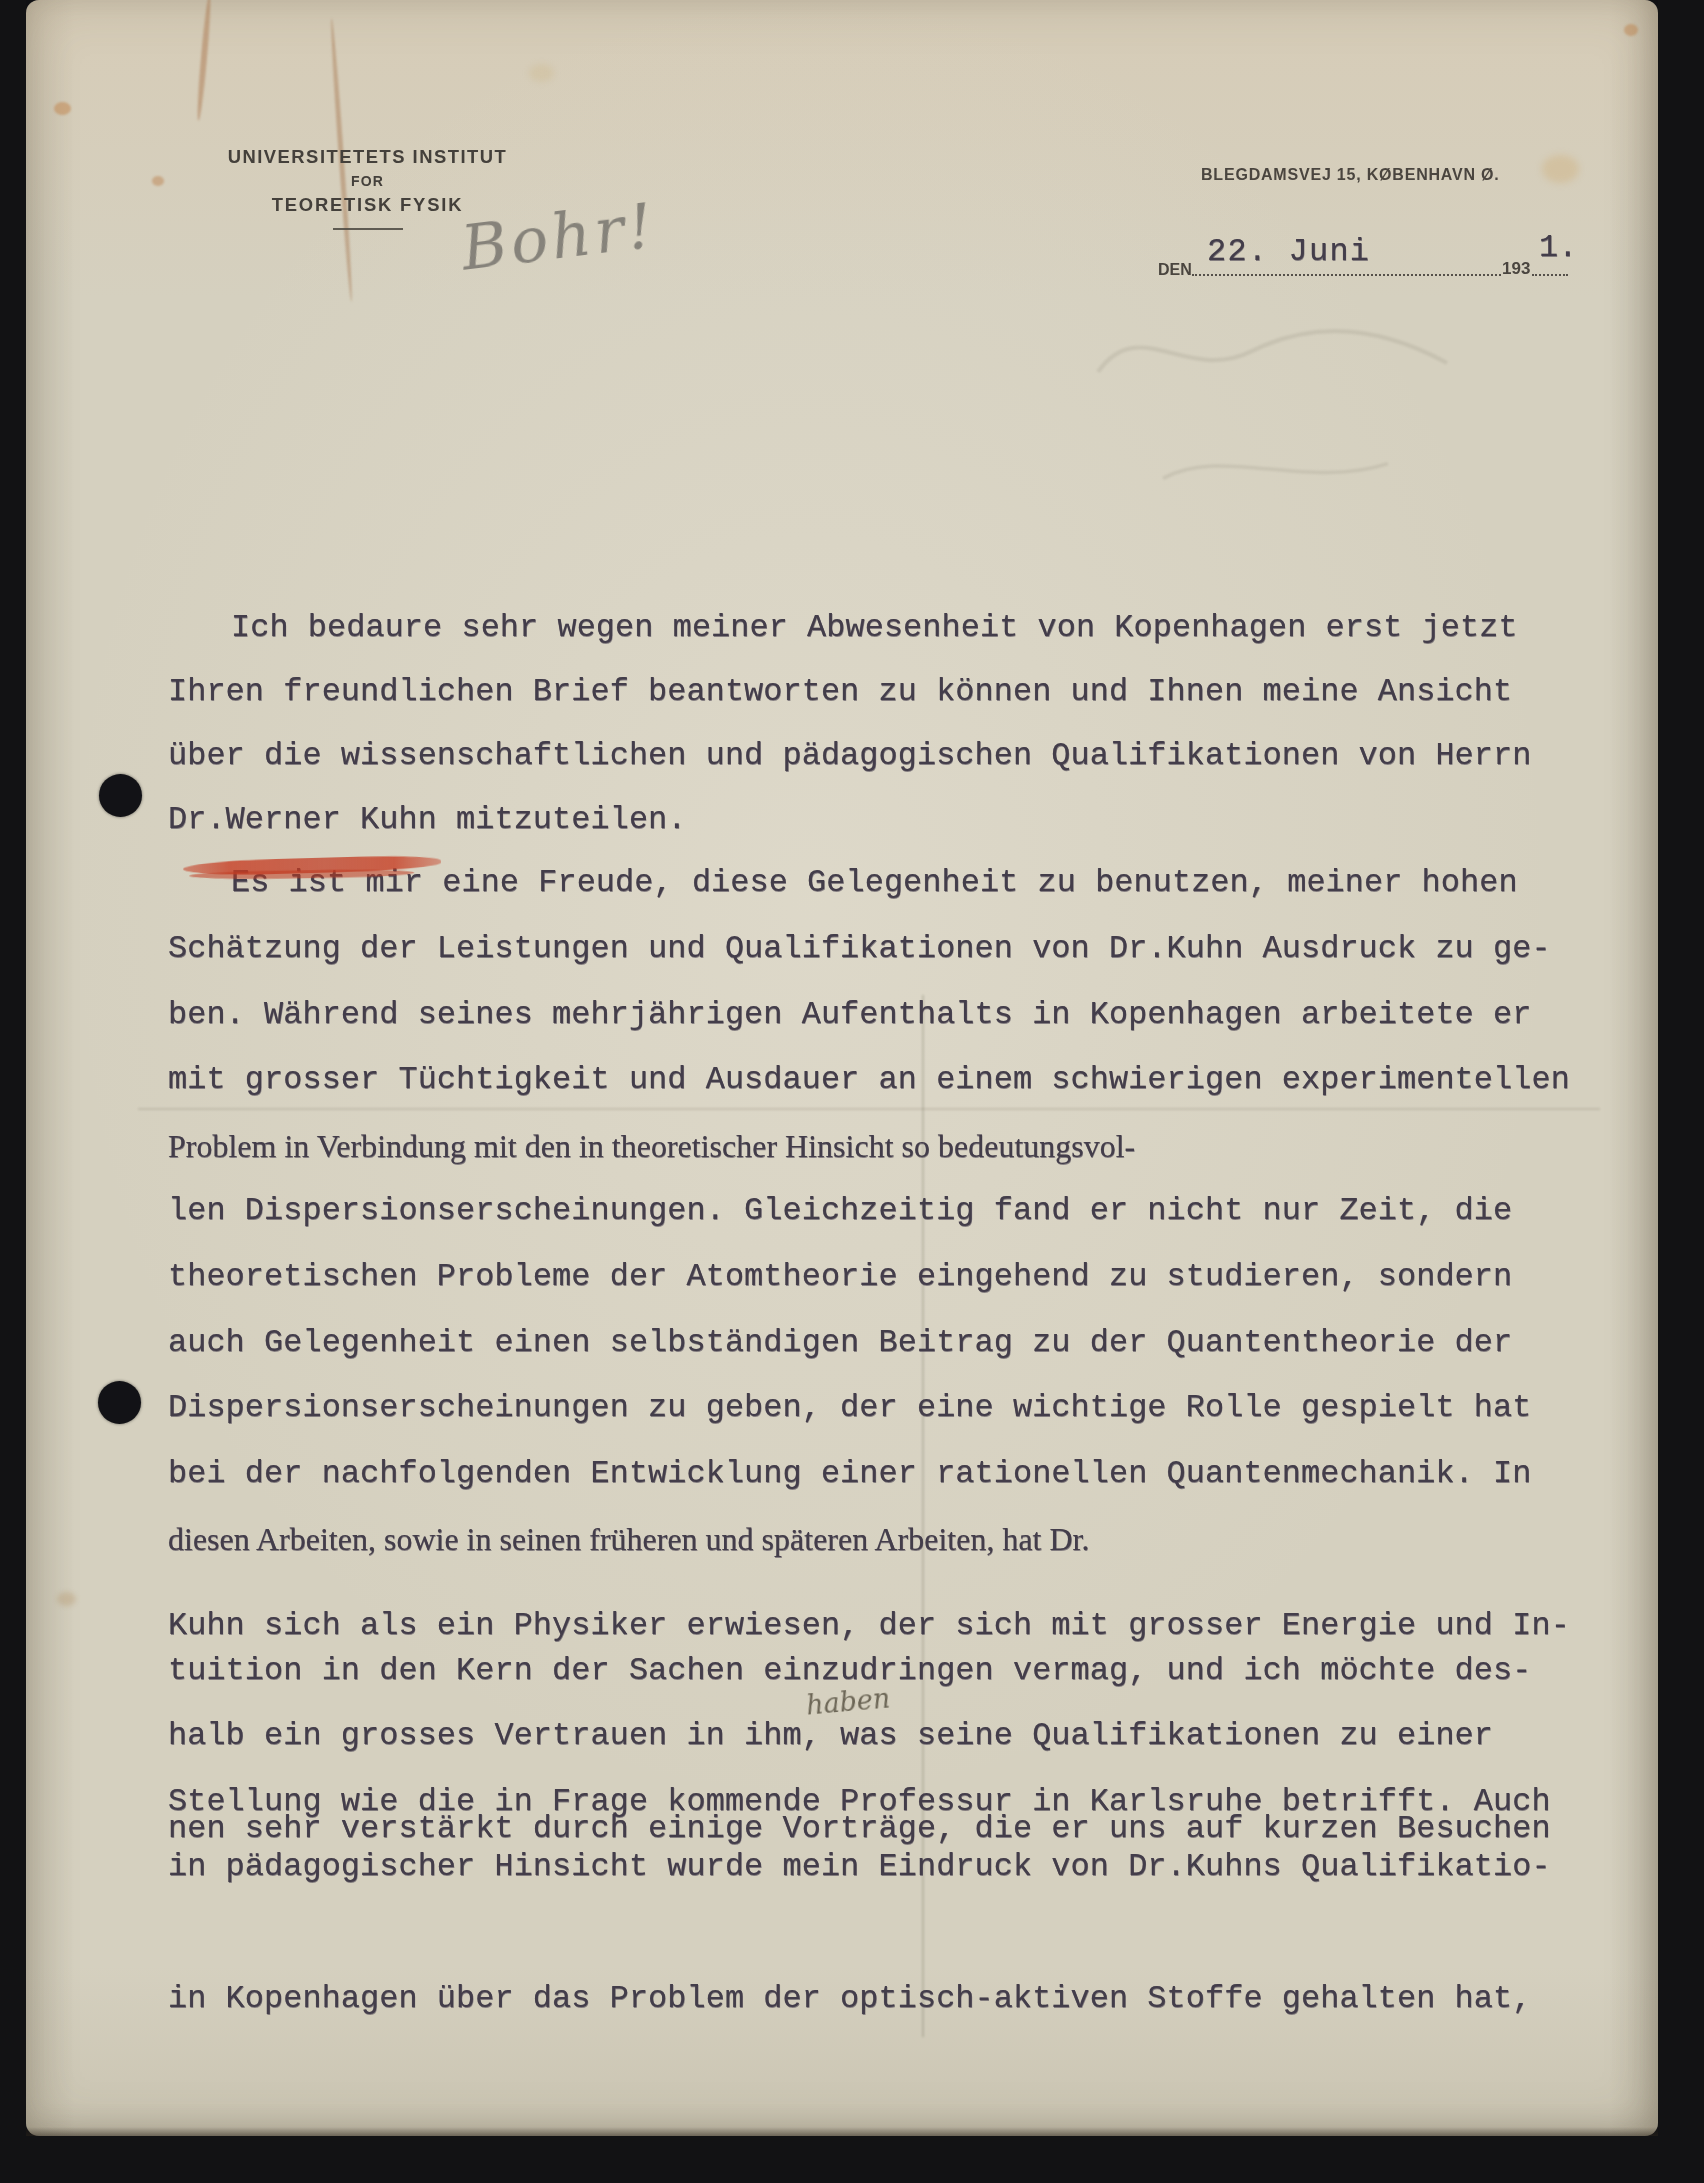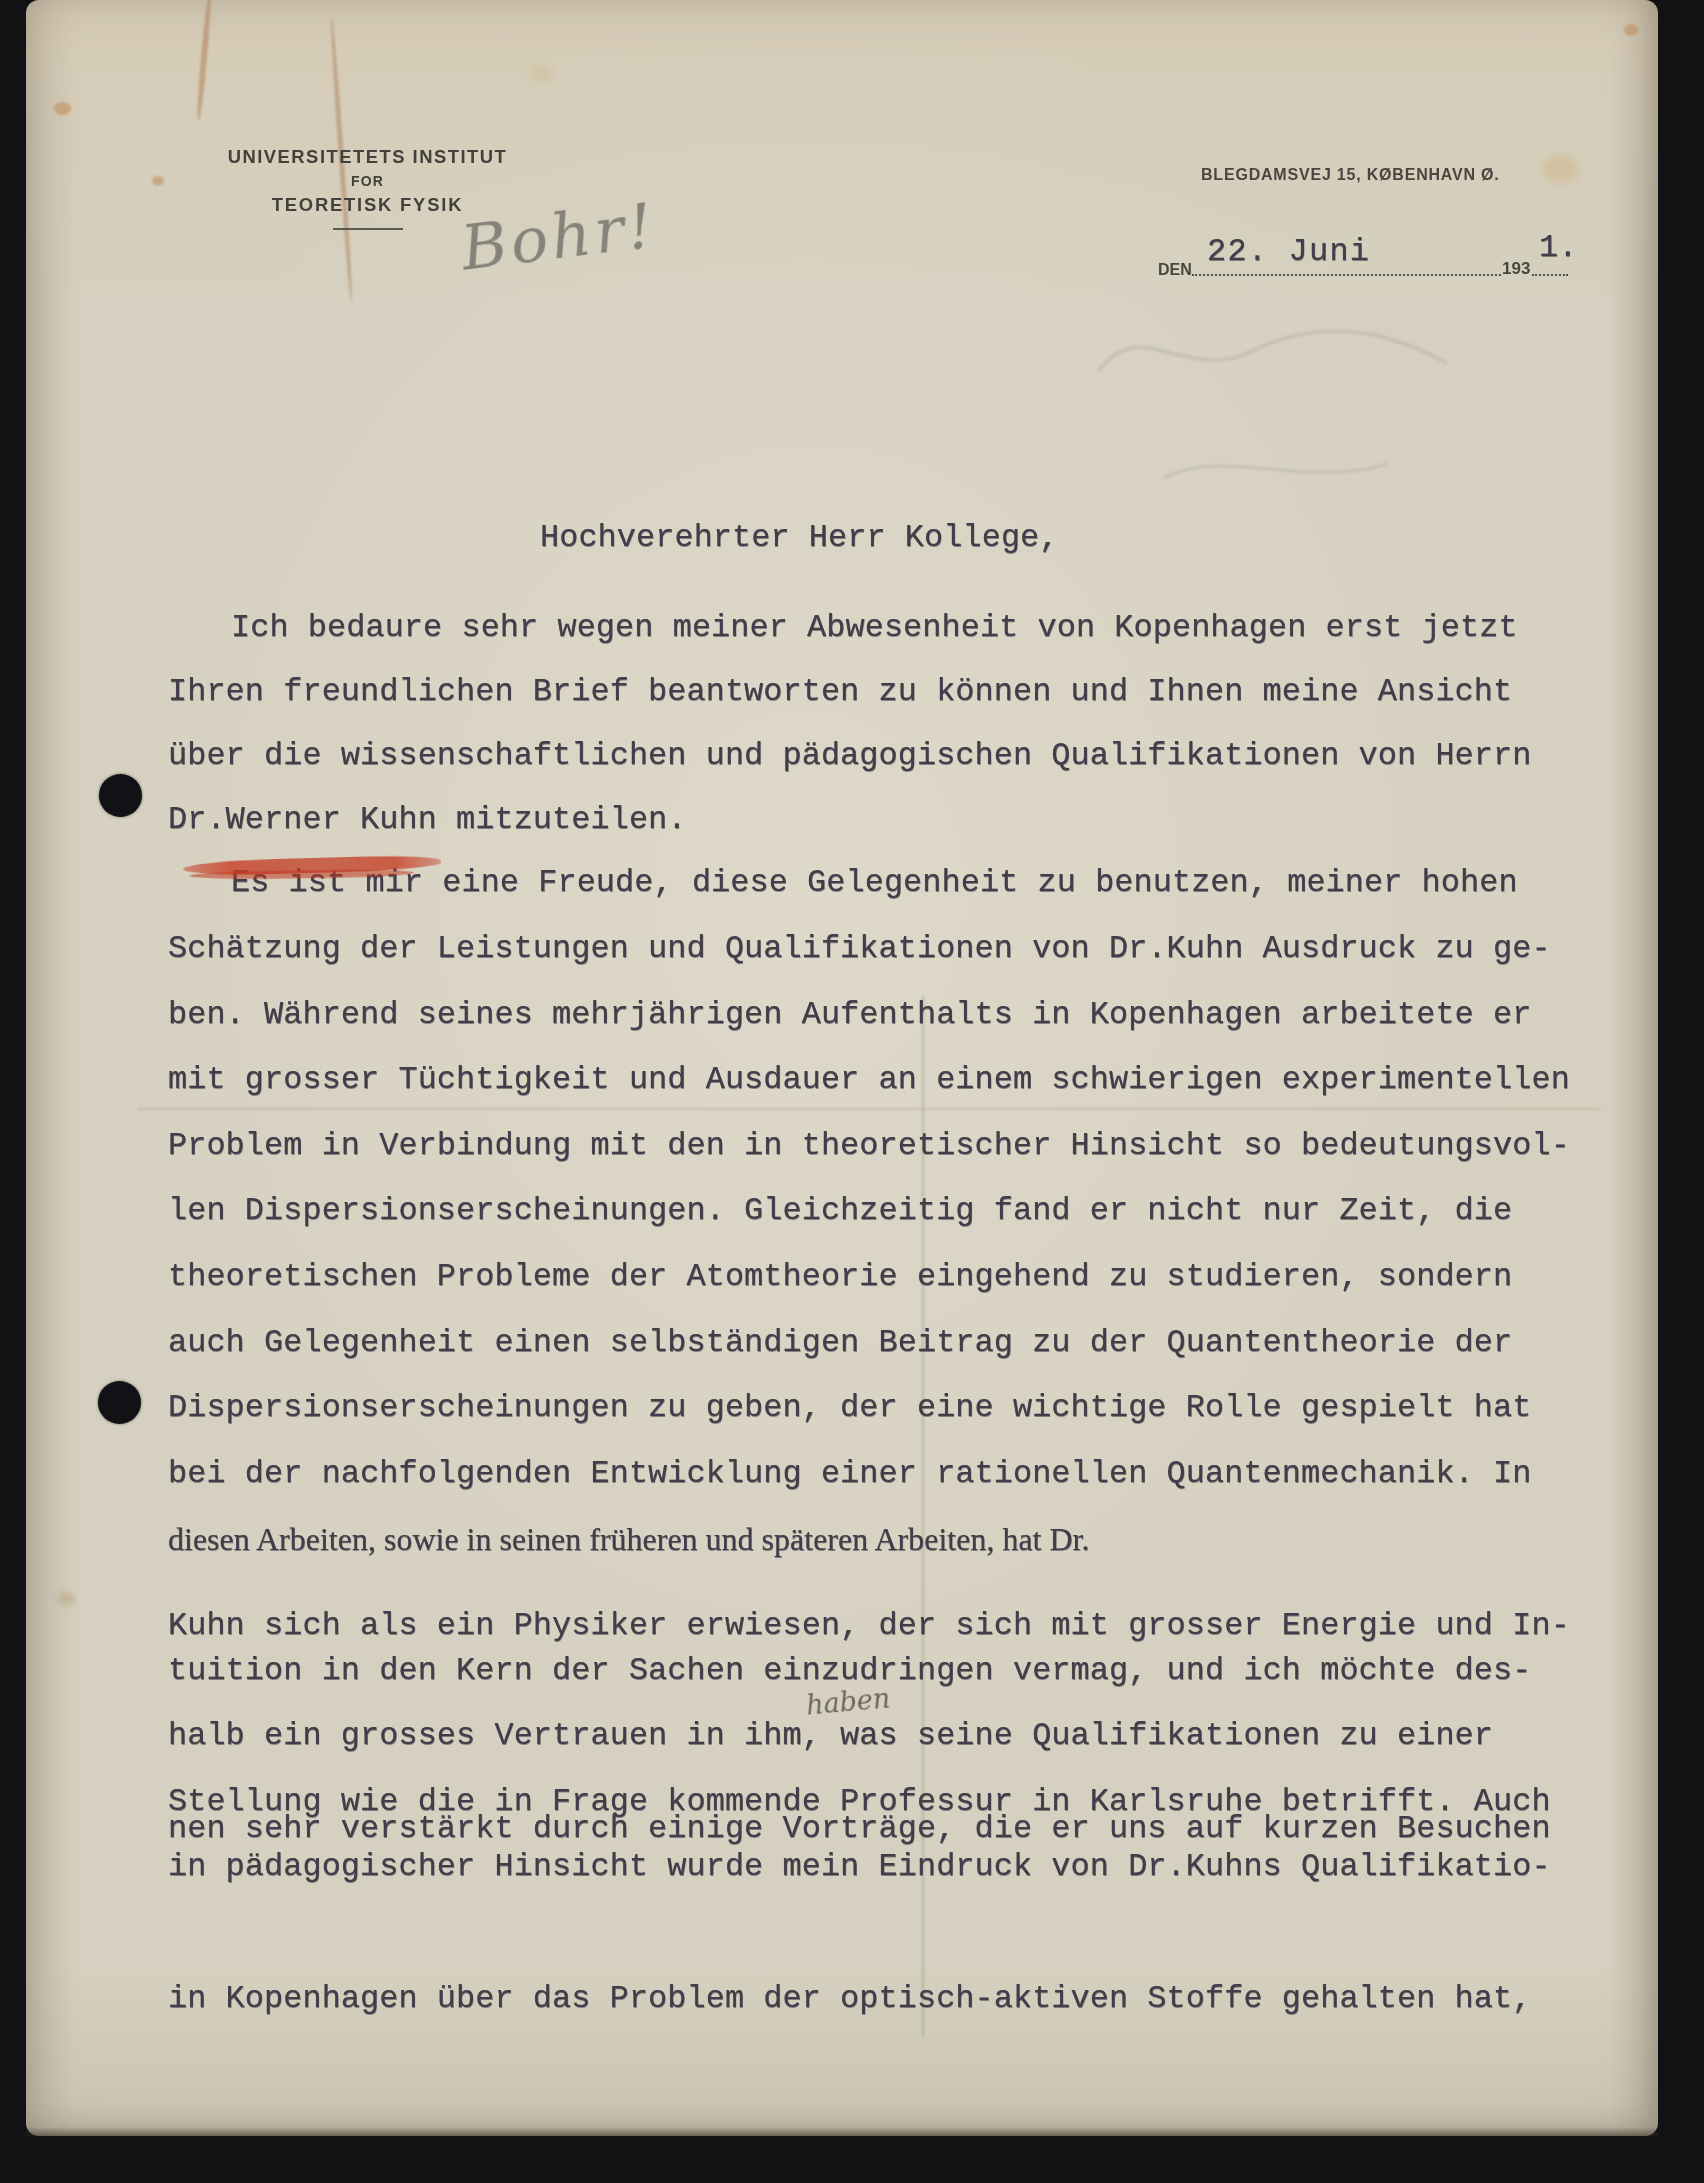--- a/index.html
+++ b/index.html
@@ -91,31 +91,30 @@
     </div>
     <div class="typed date-day">22. Juni</div>
     <div class="typed date-year">1.</div>
 
     <div class="hw bohr">Bohr!</div>
     <svg class="faint-svg" width="403" height="213" viewBox="0 0 680 360">
       <path d="M40 130 C 110 30, 190 150, 300 95 S 520 55, 630 115" stroke="#7d7868" stroke-width="7" fill="none"></path>
       <path d="M150 310 C 250 255, 390 330, 530 285" stroke="#7d7868" stroke-width="6" fill="none"></path>
     </svg>
 
-    <div class="typed salutation">Hochverehrter Herr Kollege,</div>
     <div id="body-lines">
         <div class="typed line indent" style="top: 610px;">Ich bedaure sehr wegen meiner Abwesenheit von Kopenhagen erst jetzt</div>
         <div class="typed line" style="top: 674px;">Ihren freundlichen Brief beantworten zu können und Ihnen meine Ansicht</div>
         <div class="typed line" style="top: 738px;">über die wissenschaftlichen und pädagogischen Qualifikationen von Herrn</div>
         <div class="typed line" style="top: 802px;">Dr.Werner Kuhn mitzuteilen.</div>
         <div class="typed line indent" style="top: 865px;">Es ist mir eine Freude, diese Gelegenheit zu benutzen, meiner hohen</div>
         <div class="typed line" style="top: 931px;">Schätzung der Leistungen und Qualifikationen von Dr.Kuhn Ausdruck zu ge-</div>
         <div class="typed line" style="top: 997px;">ben. Während seines mehrjährigen Aufenthalts in Kopenhagen arbeitete er</div>
         <div class="typed line" style="top: 1062px;">mit grosser Tüchtigkeit und Ausdauer an einem schwierigen experimentellen</div>
-        <div class="typed line" style="top: 1128px;">Problem in Verbindung mit den in theoretischer Hinsicht so bedeutungsvol-</div>
+        <div class="typed line" style="top: 1128px; font-family: Liberation Serif, serif;">Problem in Verbindung mit den in theoretischer Hinsicht so bedeutungsvol-</div>
         <div class="typed line" style="top: 1193px;">len Dispersionserscheinungen. Gleichzeitig fand er nicht nur Zeit, die</div>
         <div class="typed line" style="top: 1259px;">theoretischen Probleme der Atomtheorie eingehend zu studieren, sondern</div>
         <div class="typed line" style="top: 1325px;">auch Gelegenheit einen selbständigen Beitrag zu der Quantentheorie der</div>
         <div class="typed line" style="top: 1390px;">Dispersionserscheinungen zu geben, der eine wichtige Rolle gespielt hat</div>
         <div class="typed line" style="top: 1456px;">bei der nachfolgenden Entwicklung einer rationellen Quantenmechanik. In</div>
         <div class="typed line" style="top: 1521px; font-family: Liberation Serif, serif;">diesen Arbeiten, sowie in seinen früheren und späteren Arbeiten, hat Dr.</div>
         <div class="typed line" style="top: 1587px; margin-top: 21px;">Kuhn sich als ein Physiker erwiesen, der sich mit grosser Energie und In-</div>
         <div class="typed line" style="top: 1653px;">tuition in den Kern der Sachen einzudringen vermag, und ich möchte des-</div>
         <div class="typed line" style="top: 1718px;">halb ein grosses Vertrauen in ihm, was seine Qualifikationen zu einer</div>
         <div class="typed line" style="top: 1784px;">Stellung wie die in Frage kommende Professur in Karlsruhe betrifft. Auch</div>

